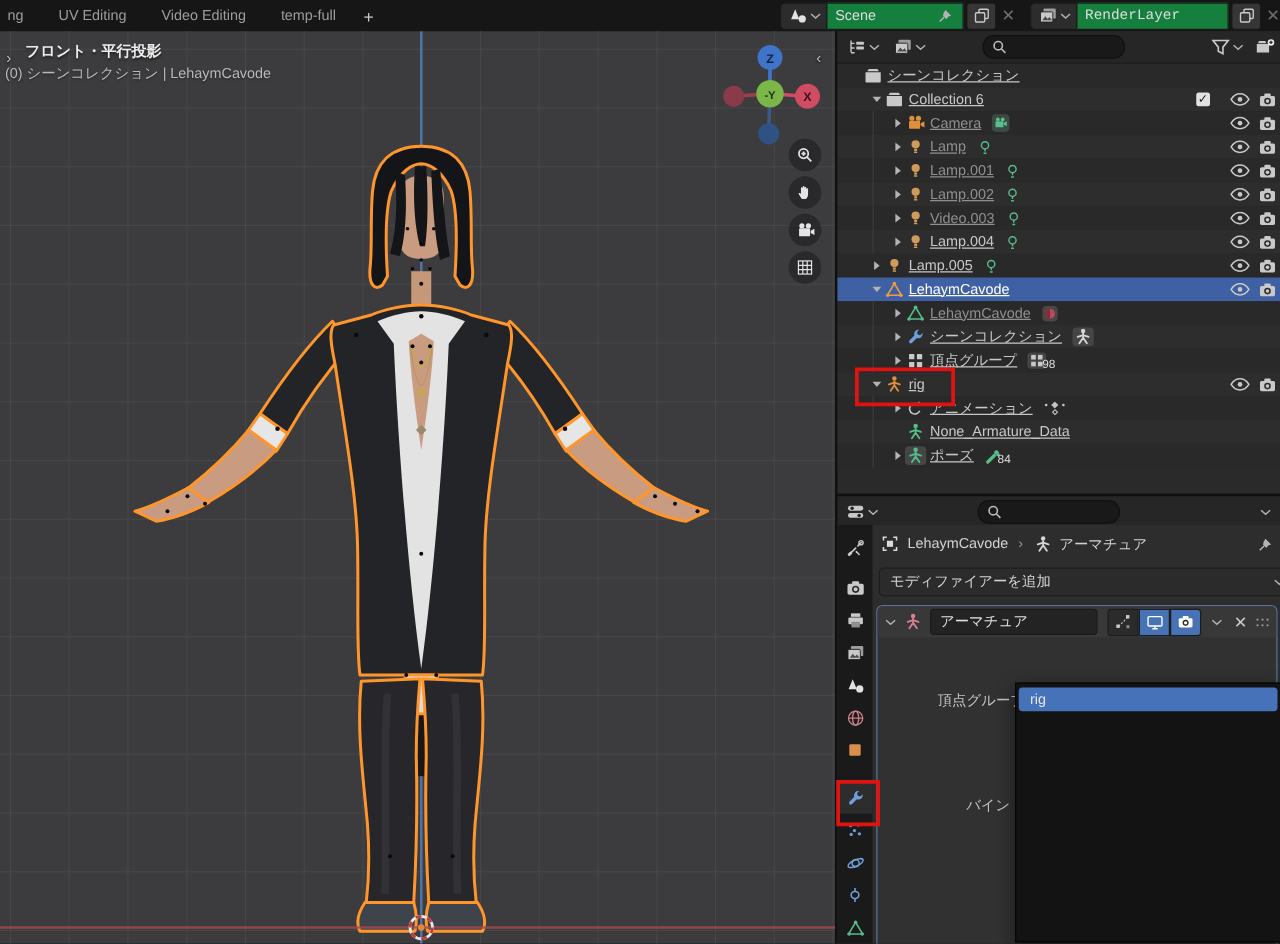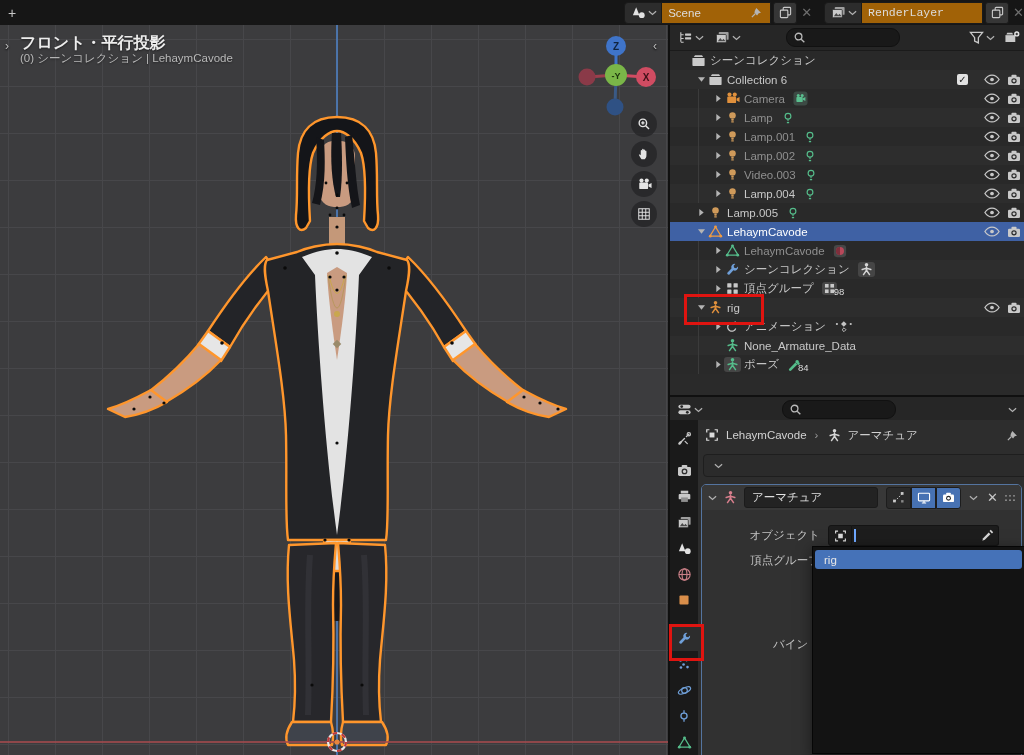--- a/index.html
+++ b/index.html
@@ -12,47 +12,47 @@
   .chev{display:inline-flex;width:10px;height:8px;align-items:center;margin-left:2px;}
   
   #topbar{left:0;top:0;width:1024px;height:25px;background:#161616;border-bottom:1px solid #0d0d0d;
           display:flex;align-items:center;}
   .wtab{color:#9d9d9d;padding:0 14px;height:25px;display:flex;align-items:center;cursor:default;}
   .wtab:first-child{padding-left:6px;}
   #addtab{color:#c8c8c8;padding:0 8px;font-size:14px;}
   .idsel{display:flex;align-items:center;height:20px;}
   .idsel .ibtn{background:#2c2c2c;border:1px solid #1a1a1a;border-radius:4px 0 0 4px;height:20px;
                display:flex;align-items:center;padding:0 3px 0 5px;}
-  .idsel .ifield{background:#a16207;border:1px solid #1a1a1a;border-left:none;height:20px;
+  .idsel .ifield{background:#15803d;border:1px solid #1a1a1a;border-left:none;height:20px;
                display:flex;align-items:center;padding:0 6px;color:#ddd;}
   .idsel .sq{background:#363636;border:1px solid #1a1a1a;border-radius:3px;height:20px;width:22px;
                display:flex;align-items:center;justify-content:center;margin-left:2px;}
   .idsel .xx{color:#6e6e6e;font-size:13px;padding:0 4px;}
   
   #viewport{left:0;top:25px;width:668px;height:730px;background:#3c3c3e;overflow:hidden;
     background-image:linear-gradient(#47474a 1px,transparent 1px),linear-gradient(90deg,#47474a 1px,transparent 1px);
     background-size:47px 47px;background-position:8px 14px;}
-  #vp-title{left:20px;top:8px;color:#ececec;font-weight:bold;font-size:16px;text-shadow:0 1px 2px #00000088;}
-  #vp-sub{left:20px;top:26px;color:#b9b9b9;font-size:11.5px;text-shadow:0 1px 2px #00000066;}
+  #vp-title{left:20px;top:8px;color:#ececec;font-weight:bold;font-size:12px;text-shadow:0 1px 2px #00000088;}
+  #vp-sub{left:4px;top:26px;color:#b9b9b9;font-size:11.5px;text-shadow:0 1px 2px #00000066;}
   .vp-chev{color:#bdbdbd;font-size:12px;text-shadow:0 1px 2px #000;}
   #axis-z-line{left:336px;top:0;width:2px;height:730px;background:#4d7dbb;opacity:.85;}
   #floor-line{left:0;top:716px;width:668px;height:2px;background:#a34a4e;opacity:.8;}
   .toolbtn{width:26px;height:26px;border-radius:50%;background:rgba(35,35,37,.75);
            display:flex;align-items:center;justify-content:center;}
   
   #outliner{left:668px;top:25px;width:356px;height:370px;background:#2a2a2a;border-left:2px solid #101010;}
   #otl-head{position:absolute;left:0;top:0;right:0;height:25px;background:#262626;border-bottom:1px solid #1b1b1b;
             display:flex;align-items:center;}
   .searchpill{height:17px;background:#191919;border:1px solid #111;border-radius:9px;
               display:flex;align-items:center;padding:0 6px;}
   .orow{position:absolute;left:0;right:0;height:19px;display:flex;align-items:center;}
   .orow.alt{background:#2d2d2d;}
   .orow.base{background:#292929;}
   .orow.sel{background:#3f61a4 !important;color:#fff;}
-  .orow .lbl{margin-left:4px;white-space:nowrap;}
+  .orow .lbl{margin-left:4px;white-space:nowrap;text-decoration:underline;}
   .orow.dim .lbl{color:#8f8f8f;}
   .orow .exp{width:12px;display:inline-flex;justify-content:center;flex:none;}
   .orow .bdg{margin-left:8px;display:inline-flex;align-items:center;}
   .rowctl{position:absolute;top:1px;height:17px;display:flex;align-items:center;}
   .cbx{width:11px;height:11px;background:#e2e2e2;border-radius:2px;color:#222;font-size:10px;line-height:11px;
        text-align:center;font-weight:bold;}
   .guide{position:absolute;width:1px;background:#3b3b3b;}
   .badgebox{background:#454545;border-radius:3px;padding:0px 1px;display:inline-flex;align-items:center;}
   .bnum{font-size:9.5px;color:#dcdcdc;margin-left:-3px;margin-top:6px;}
   
@@ -90,20 +90,26 @@
   .dd-item{height:19px;margin:3px 2px 0 2px;border-radius:3px;display:flex;align-items:center;
            padding:0 9px;color:#e6e6e6;}
   .dd-item.sel{background:#4572b8;}
   
   .ann{border:3px solid #df1410;z-index:60;}
 </style>
 </head>
 <body>
 
 <div id="topbar" class="abs">
+  <div id="tabs" style="display:flex;">
+      <div class="wtab">ng</div>
+      <div class="wtab">UV Editing</div>
+      <div class="wtab">Video Editing</div>
+      <div class="wtab">temp-full</div>
+    </div>
   <div id="addtab" class="wtab">+</div>
   <div style="flex:1"></div>
   <div class="idsel" style="margin-right:8px;">
     <span class="ibtn">
         <span class="icn" id="i-scene-top">
           <svg viewBox="0 0 16 16" width="15" height="15" fill="#e2e2e2">
             <path d="M5.5 2.5L9 11H2z"></path>
             <circle cx="11.5" cy="10.8" r="3.1"></circle>
           </svg>
         </span>
@@ -1054,20 +1060,21 @@
     <span style="flex:1"></span>
     <span class="icn" id="i-pin2">
         <svg viewBox="0 0 14 14" width="13" height="13">
           <path d="M2 12l3.6-3.6" stroke="#b4b4b4" stroke-width="1.3"></path>
           <path d="M6.8 2.2l5 5-2.4.5-1.8 2.5L4.8 7.4l.4-2.4z" fill="#b4b4b4"></path>
         </svg>
       </span>
   </div>
 
   <div id="addmod">
+    <span style="flex:1;">モディファイアーを追加</span>
     <span class="chev" id="c8">
         <svg viewBox="0 0 10 6" width="9" height="6">
           <path d="M1 1l4 3.6L9 1" stroke="#b0b0b0" stroke-width="1.4" fill="none"></path>
         </svg>
       </span>
   </div>
 
   <div id="modpanel">
     <div id="modhead">
       <span class="chev" id="c9">
@@ -1127,41 +1134,20 @@
             <circle cx="2" cy="2" r="1"></circle>
             <circle cx="6.5" cy="2" r="1"></circle>
             <circle cx="11" cy="2" r="1"></circle>
             <circle cx="2" cy="7" r="1"></circle>
             <circle cx="6.5" cy="7" r="1"></circle>
             <circle cx="11" cy="7" r="1"></circle>
           </svg>
         </span>
     </div>
 
-    <div class="frow" style="left:0;top:40px;">
-      <span class="flabel">オブジェクト</span>
-      <span class="objbtn" style="margin-left:8px;">
-          <span class="icn" id="i-objsq" style="width:13px;height:13px;">
-            <svg viewBox="0 0 16 16" width="14" height="14" fill="none" stroke="#dcdcdc" stroke-width="1.4">
-              <path d="M2 5V2h3M11 2h3v3M14 11v3h-3M5 14H2v-3"></path>
-              <rect x="5.2" y="5.2" width="5.6" height="5.6" fill="#dcdcdc" stroke="none"></rect>
-            </svg>
-          </span>
-        </span>
-      <span class="objfield">
-        <span class="caret"></span>
-        <span style="flex:1"></span>
-        <span class="icn" id="i-dropper" style="width:14px;height:14px;margin-right:4px;">
-            <svg viewBox="0 0 14 14" width="13" height="13" fill="#d8d8d8">
-              <path d="M1.4 12.6l.9-2.7 6-6 1.8 1.8-6 6z"></path>
-              <path d="M9.2 2.2l1.3-1.3 2.6 2.6-1.3 1.3z"></path>
-            </svg>
-          </span>
-      </span>
-    </div>
 
     <div class="frow" style="left:0;top:68px;">
       <span class="flabel">頂点グループ</span>
     </div>
 
     <div class="frow" style="left:0;top:152px;">
       <span class="flabel">バインド</span>
     </div>
   </div>
 </div>

